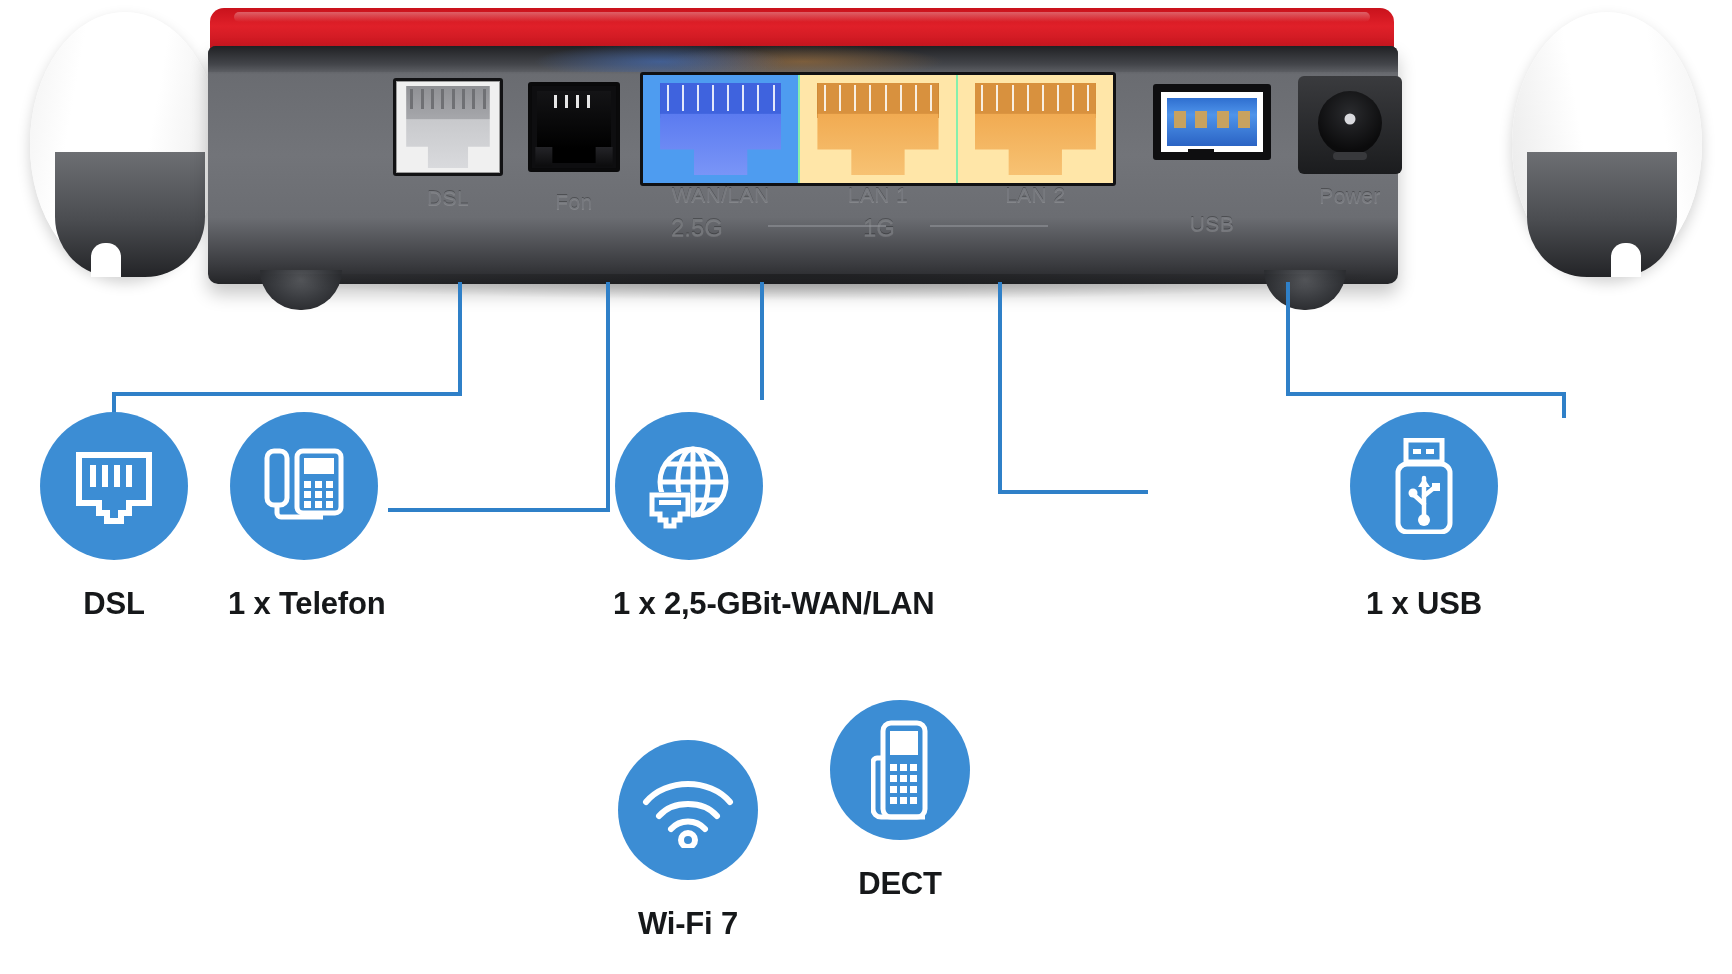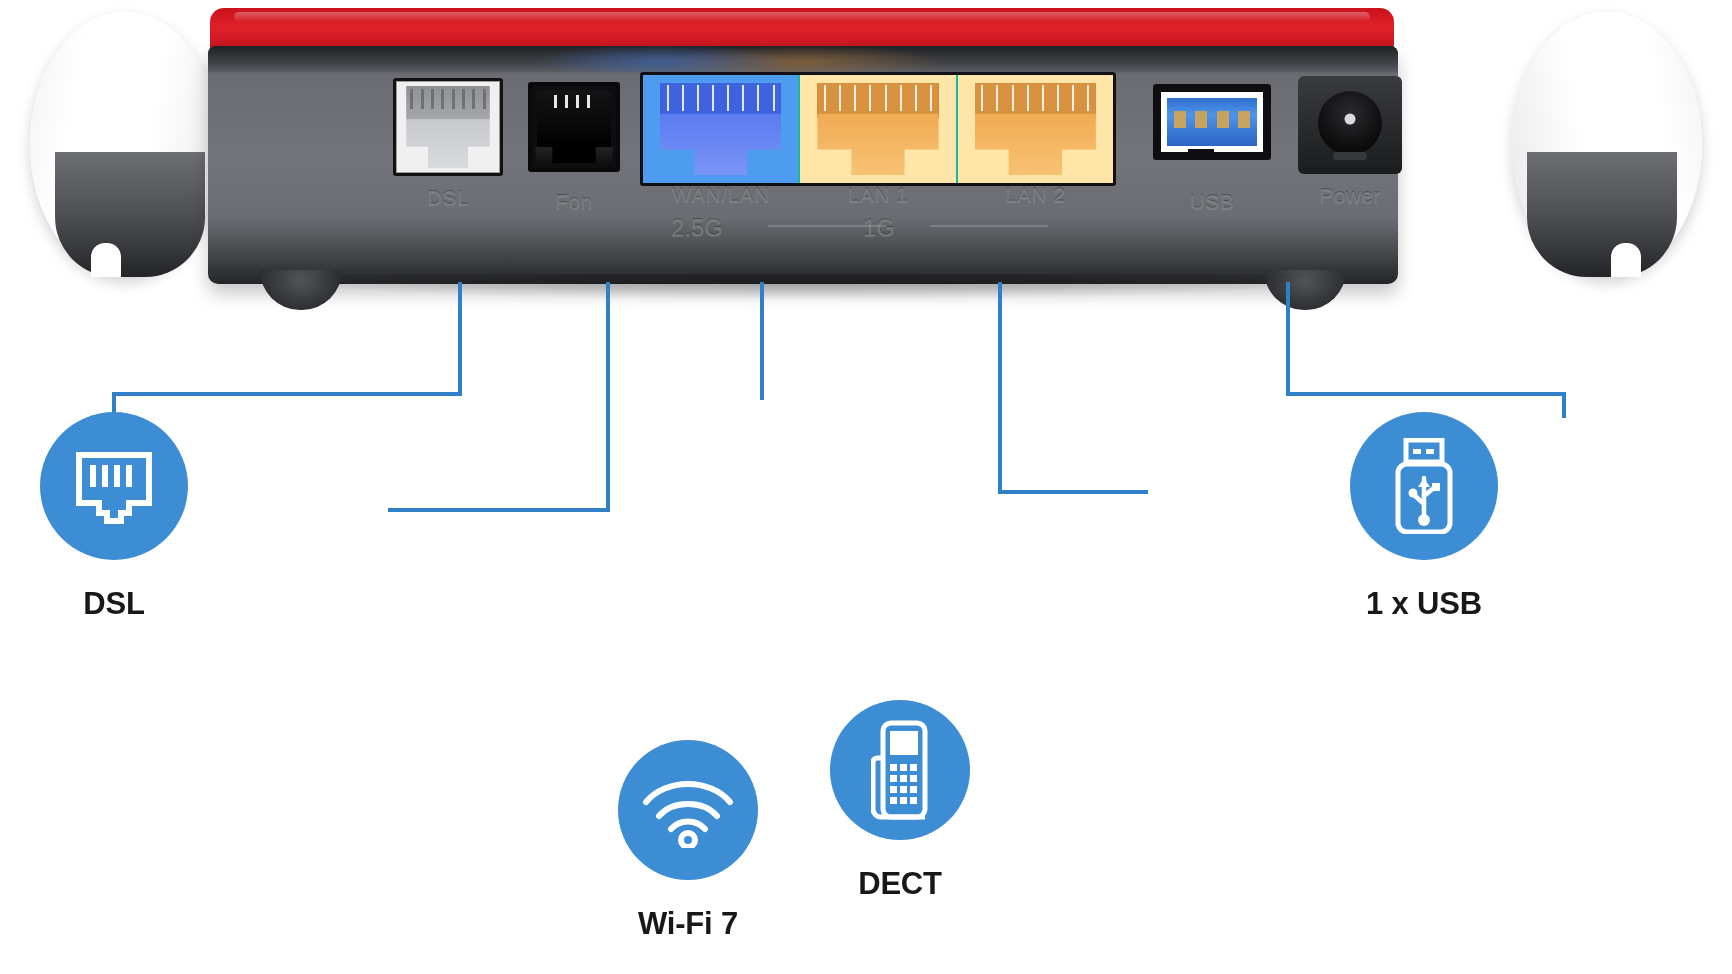--- a/index.html
+++ b/index.html
@@ -127,21 +127,21 @@
   #p-fon .fon-pins i{width:3px;height:13px;background:rgba(255,255,255,.9);display:block;}
   #p-fon .fon-tabs{position:absolute;bottom:6%;left:8%;right:8%;height:22%;
     background:linear-gradient(180deg,#242428,#0b0b0c);
     clip-path:polygon(0 0,22% 0,22% 100%,0 100%, 0 0, 78% 0, 78% 0, 78% 100%, 100% 100%, 100% 0);}
 
   
   #ethblock{left:432px;top:26px;width:470px;height:108px;
     border:3px solid #111113;border-radius:3px;background:#111113;
     display:flex;}
   .ethport{position:relative;flex:1;}
-  .ethport + .ethport{border-left:2px solid #14b8a6;}
+  .ethport + .ethport{border-left:2px solid #86efac;}
   .eth-body{position:absolute;inset:0;}
   .eth-plug{position:absolute;left:11%;top:7%;width:78%;height:86%;
     clip-path:polygon(0 0,100% 0,100% 72%,72% 72%,72% 100%,28% 100%,28% 72%,0 72%);}
   .eth-pins{position:absolute;left:11%;top:7%;width:78%;height:33%;
     display:flex;justify-content:space-around;align-items:flex-start;padding-top:2px;box-sizing:border-box;}
   .eth-pins i{display:block;width:2px;height:78%;background:rgba(255,255,255,.85);}
   .eth-top{position:absolute;left:11%;top:7%;width:78%;height:33%;}
   
   #eth0 .eth-body{background:#4e9cf0;}
   #eth0 .eth-plug{background:linear-gradient(180deg,#3f63de 0%,#3f63de 33%,#5b7bf0 34%,#7a95f7 100%);}
@@ -313,21 +313,21 @@
         <div class="usb-shell"></div>
         <div class="usb-white"></div>
         <div class="usb-blue"></div>
         <div class="usb-contacts">
             <i></i>
             <i></i>
             <i></i>
             <i></i>
           </div>
         <div class="usb-notch"></div>
-        <span class="port-label" style="top:106px;">USB</span>
+        <span class="port-label" style="top:128px;">USB</span>
       </div>
 
       <div class="port" id="p-pwr">
         <div class="pw-shell"></div>
         <div class="pw-hole"></div>
         <div class="pw-pin"></div>
         <div class="pw-slot"></div>
         <span class="port-label">Power</span>
       </div>
     </div>
@@ -356,21 +356,63 @@
           <rect x="19" y="18" width="6" height="22"></rect>
           <rect x="31" y="18" width="6" height="22"></rect>
           <rect x="43" y="18" width="6" height="22"></rect>
           <rect x="55" y="18" width="6" height="22"></rect>
         </g>
       </svg>
     </div>
     <div class="caption">DSL</div>
   </div>
 
-
+  <div class="node" style="left:228px;top:412px;width:152px;">
+    <div class="circle">
+      <svg width="86" height="86" viewBox="0 0 86 86">
+        <rect x="6" y="8" width="20" height="54" rx="7" fill="none" stroke="#fff" stroke-width="5"></rect>
+        <path d="M16 62 v8 a4 4 0 0 0 4 4 h42" fill="none" stroke="#fff" stroke-width="5" stroke-linecap="butt"></path>
+        <rect x="36" y="8" width="44" height="62" rx="6" fill="none" stroke="#fff" stroke-width="5"></rect>
+        <rect x="43" y="15" width="30" height="16" fill="#fff"></rect>
+        <g fill="#fff">
+          <rect x="43" y="38" width="7" height="7"></rect>
+            <rect x="54" y="38" width="7" height="7"></rect>
+            <rect x="65" y="38" width="7" height="7"></rect>
+          <rect x="43" y="48" width="7" height="7"></rect>
+            <rect x="54" y="48" width="7" height="7"></rect>
+            <rect x="65" y="48" width="7" height="7"></rect>
+          <rect x="43" y="58" width="7" height="7"></rect>
+            <rect x="54" y="58" width="7" height="7"></rect>
+            <rect x="65" y="58" width="7" height="7"></rect>
+        </g>
+      </svg>
+    </div>
+    <div class="caption">1 x Telefon</div>
+  </div>
+
+  <div class="node" style="left:613px;top:412px;width:152px;">
+    <div class="circle">
+      <svg width="92" height="92" viewBox="0 0 92 92">
+        <g fill="none" stroke="#fff" stroke-width="5">
+          <circle cx="50" cy="42" r="33"></circle>
+          <ellipse cx="50" cy="42" rx="15" ry="33"></ellipse>
+          <line x1="17" y1="42" x2="83" y2="42"></line>
+          <path d="M23 24 H77"></path>
+          <path d="M23 60 H77"></path>
+          <line x1="50" y1="9" x2="50" y2="75"></line>
+        </g>
+        <g>
+          <rect x="6" y="52" width="42" height="30" fill="#3c8dd4"></rect>
+          <path d="M9 55 H45 V74 H37 V80 H31 V86 H23 V80 H17 V74 H9 Z" fill="#3c8dd4" stroke="#fff" stroke-width="5" stroke-linejoin="miter"></path>
+          <rect x="16" y="60" width="22" height="5" fill="#fff"></rect>
+        </g>
+      </svg>
+    </div>
+    <div class="caption">1 x 2,5-GBit-WAN/LAN</div>
+  </div>
 
 
   <div class="node" style="left:1348px;top:412px;width:152px;">
     <div class="circle">
       <svg width="62" height="96" viewBox="0 0 62 96">
         <rect x="13" y="2" width="36" height="22" fill="none" stroke="#fff" stroke-width="5"></rect>
         <g fill="#fff">
             <rect x="20" y="11" width="8" height="5"></rect>
             <rect x="33" y="11" width="8" height="5"></rect>
           </g>

